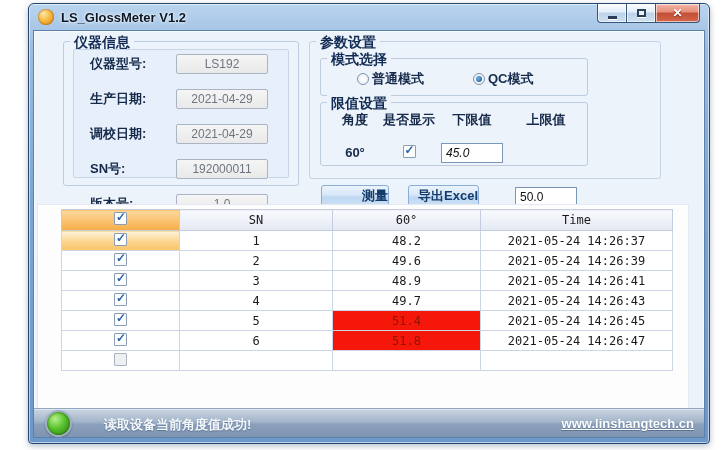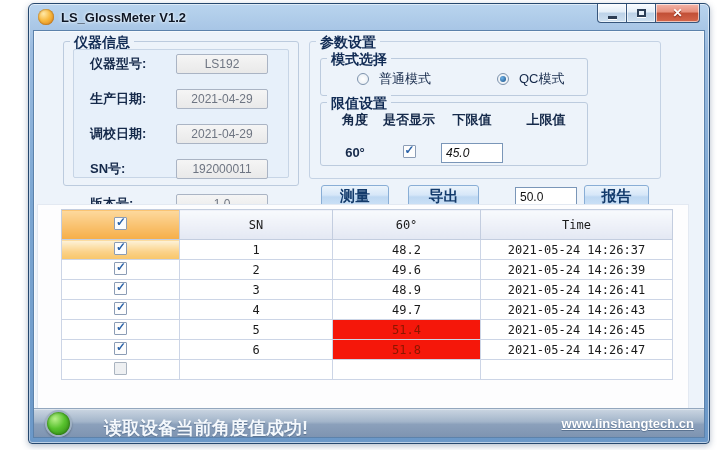--- a/index.html
+++ b/index.html
@@ -55,57 +55,57 @@
   .radio { appearance:none; -webkit-appearance:none; width:12px; height:12px; border-radius:50%;
     border:1px solid #7e93ad; background:radial-gradient(#ffffff,#e4ebf2); position:relative; }
   .radio:checked::after { content:""; position:absolute; left:2px; top:2px; width:6px; height:6px;
     border-radius:50%; background:radial-gradient(circle at 35% 35%, #6fb3e8, #174f86); }
   .cbox { appearance:none; -webkit-appearance:none; width:13px; height:13px;
     border:1px solid #8b9cb5; background:#fdfdfd; position:relative; border-radius:1px; }
   .cbox:checked::after { content:"✓"; position:absolute; left:1px; top:-3px;
     font-size:12px; font-weight:bold; color:#2a62a8; }
   .cbox:disabled { background:#eef0f2; border-color:#aab4c0; }
 
-  .opt-label { font-size:13px; font-weight:normal; color:#15294a; margin-left:10px; }
+  .opt-label { font-size:13px; font-weight:bold; color:#15294a; margin-left:3px; }
 
   
   .lim-head { position:absolute; top:8px; font-size:13px; font-weight:bold; color:#15294a; text-align:center; }
   .lim-cell { position:absolute; top:42px; font-size:13px; font-weight:bold; color:#15294a; text-align:center; }
   .lim-input { position:absolute; top:40px; width:62px; height:20px; font-size:12px; color:#111;
     border:1px solid #7a96b8; background:#fff; padding-left:4px; }
 
   
-  .btn { position:absolute; height:22px; font-size:15px; font-weight:bold; color:#123a6b;
+  .btn { position:absolute; height:22px; font-size:13px; font-weight:bold; color:#123a6b;
     background:linear-gradient(#ecf4fc,#d6e7f8 45%,#bed8f2 55%,#cce1f6);
-    border:1px solid #89aed6; border-radius:3px; text-align:center; line-height:20px; cursor:pointer; }
+    border:1px solid #89aed6; border-radius:3px; text-align:right; line-height:20px; cursor:pointer; }
   .btn-focus { outline:1px dotted #3a536f; outline-offset:-4px; }
 
   
   .data-panel { position:absolute; left:3px; top:173px; width:652px; height:207px;
     background:#fdfdfe; border:1px solid #e3e9f2; }
   table.grid { position:absolute; left:27px; top:178px; width:611px;
     border-collapse:collapse; table-layout:fixed; }
   .grid td, .grid th { border:1px solid #ccd5e6; height:20px; padding:0;
     font-family:"DejaVu Sans Mono", monospace; font-size:12px; font-weight:normal;
     color:#1a1a1a; text-align:center; vertical-align:middle; background:#fff; overflow:hidden; }
-  .grid th { height:30px;
+  .grid th { height:21px;
     background:linear-gradient(#f8fafd,#eef1f8 50%,#e3e8f3); border-color:#c3cddf; }
   .grid th.hdr-check { background:linear-gradient(#fdd99e,#f9c univ06); }
   .hdr-check { background:linear-gradient(#fdd99e,#f6ae47) !important; }
   .sel { background:linear-gradient(#fdf3da,#fbd289 60%,#f8c568) !important; }
   .alarm { background:#f5170a !important; color:#8c1600 !important; font-weight:bold; }
 
   
   .statusbar { position:absolute; left:0; right:0; bottom:0; height:29px;
     background:linear-gradient(#cbd6e2,#a3b5ca 45%,#8ba0bb 55%,#7e94b1);
     border-top:1px solid #93a7be; box-shadow:inset 0 1px 0 #dde5ee; }
   .status-sphere { position:absolute; left:11px; top:1px; width:27px; height:27px; border-radius:50%;
     background:radial-gradient(circle at 35% 30%, #b8f08a 0%, #57c22d 45%, #2a7a10 100%);
     border:2px solid #9fb0c2; box-shadow:inset 0 0 3px #1c5a0a, 0 1px 2px rgba(0,0,0,.3); }
-  .status-text { position:absolute; left:70px; top:7px; font-size:18px; font-weight:bold;
+  .status-text { position:absolute; left:70px; top:7px; font-size:13px; font-weight:bold;
     color:#f4f8fc; text-shadow:0 1px 1px #5a7290; }
   .status-link { position:absolute; right:10px; top:7px; font-size:13px; font-weight:bold;
     color:#ffffff; text-decoration:underline; text-shadow:0 1px 1px #5a7290; cursor:pointer; }
 </style>
 </head>
 <body>
 
 <div class="window">
 
   <div class="titlebar">
@@ -154,21 +154,21 @@
 
     <div class="groupbox" style="left:275px; top:10px; width:352px; height:138px; border-color:#c4d2e4;">
       <span class="glabel">参数设置</span>
 
       <div class="groupbox" style="left:10px; top:16px; width:268px; height:38px;">
         <span class="glabel">模式选择</span>
         <div style="position:absolute; left:36px; top:11px; display:flex; align-items:center;">
           <input type="radio" class="radio" name="mode" style="">
           <span class="opt-label">普通模式</span>
         </div>
-        <div style="position:absolute; left:176px; top:11px; display:flex; align-items:center;">
+        <div style="position:absolute; left:152px; top:11px; display:flex; align-items:center;">
           <input type="radio" class="radio" name="mode" checked="" style="">
           <span class="opt-label">QC模式</span>
         </div>
       </div>
 
       <div class="groupbox" style="left:10px; top:60px; width:268px; height:64px;">
         <span class="glabel">限值设置</span>
         <span class="lim-head" style="left:14px; width:40px;">角度</span>
         <span class="lim-head" style="left:55px; width:66px;">是否显示</span>
         <span class="lim-head" style="left:120px; width:62px;">下限值</span>
@@ -179,21 +179,20 @@
           <input type="checkbox" class="cbox" checked="" style="">
         </span>
         <input class="lim-input" style="left: 120px; font-style: italic;" value="45.0">
         <input class="lim-input" style="left: 194px; margin-top: 44px;" value="50.0">
       </div>
 
     </div>
 
     <button class="btn" style="left:287px; top:154px; width:68px;">测量</button>
     <button class="btn" style="left:374px; top:154px; width:71px;">导出Excel</button>
-    <button class="btn" style="left:550px; top:154px; width:65px;">报告</button>
 
     <div class="data-panel"></div>
     <table class="grid">
       <colgroup>
           <col style="width:118px">
           <col style="width:153px">
           <col style="width:148px">
           <col style="width:192px">
         </colgroup>
       <tbody>

